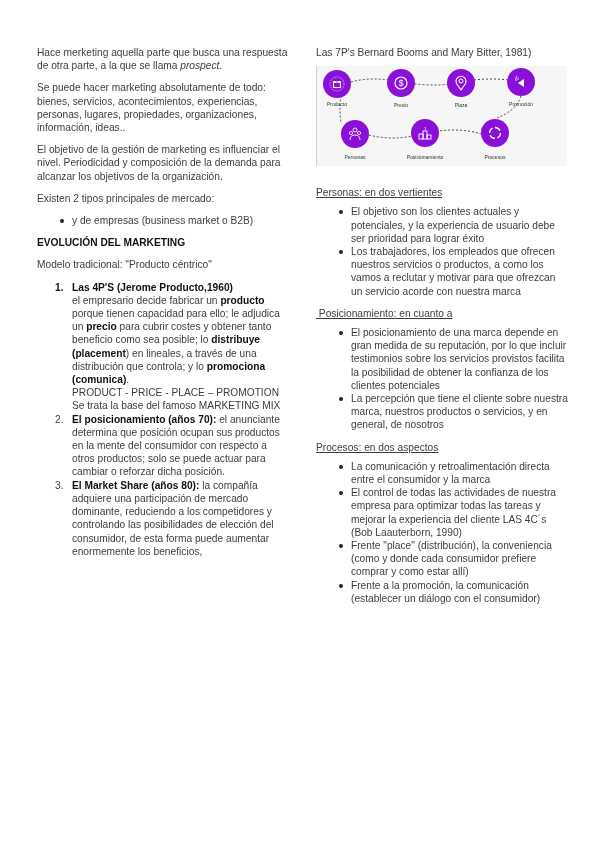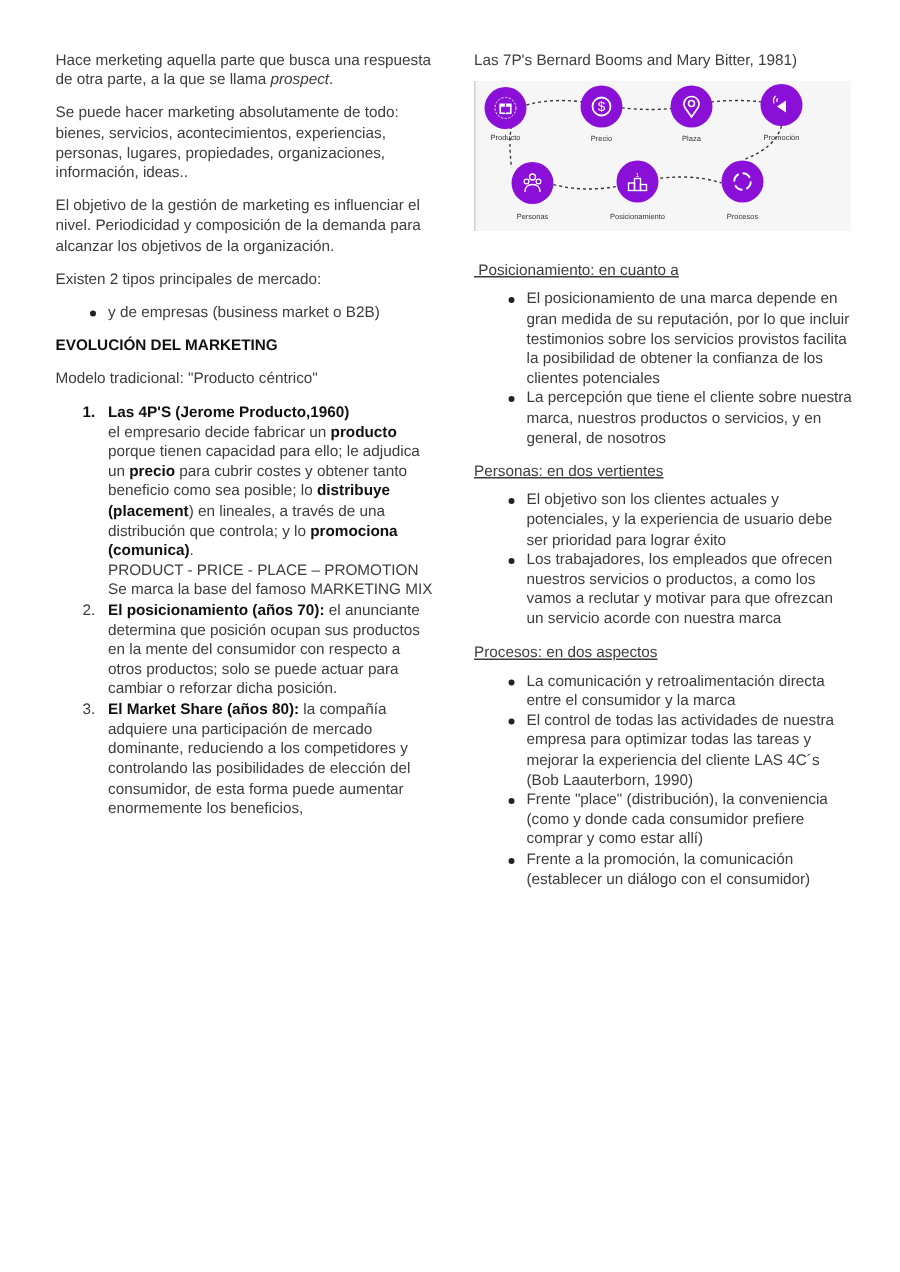--- a/index.html
+++ b/index.html
@@ -3,21 +3,21 @@
 <meta charset="utf-8">
 <style>
   html, body { margin: 0; padding: 0; background: #ffffff; }
   body {
     width: 600px; height: 848px; position: relative; overflow: hidden;
     font-family: "Liberation Sans", sans-serif;
     color: #3d3d3d;
     font-size: 10.2px;
     line-height: 13.2px;
   }
-  .col { position: absolute; top: 34px; }
+  .col { position: absolute; top: 46px; }
   .col-left { left: 37px; width: 252px; }
   .col-right { left: 316px; width: 252px; }
   p { margin: 0 0 9px 0; }
   .em { font-style: italic; }
   b { color: #111; font-weight: bold; }
   .heading { font-weight: bold; color: #111; margin: 0 0 9px 0; }
   ul.bul { list-style: none; margin: 0 0 9px 0; padding: 0; }
   ul.bul li { position: relative; padding-left: 35px; }
   ul.bul li::before {
     content: ""; position: absolute; left: 23px; top: 5px;
@@ -50,21 +50,21 @@
     <li>y de empresas (business market o B2B)</li>
   </ul>
   <div class="heading">EVOLUCIÓN DEL MARKETING</div>
   <p>Modelo tradicional: "Producto céntrico"</p>
   <ol class="num">
     <li>
       <b class="n">1.</b>
       <b>Las 4P'S (Jerome Producto,1960)</b><br>
       <span>el empresario decide fabricar un </span><b>producto</b><span> porque tienen capacidad para ello; le adjudica un </span><b>precio</b><span> para cubrir costes y obtener tanto beneficio como sea posible; lo </span><b>distribuye (placement</b><span>) en lineales, a través de una distribución que controla; y lo </span><b>promociona (comunica)</b><span>.</span><br>
       <span>PRODUCT - PRICE - PLACE – PROMOTION</span><br>
-      <span>Se marca la base del famoso MARKETING MIX</span>
+      <span>Se trata la base del famoso MARKETING MIX</span>
     </li>
     <li>
       <span class="n">2.</span>
       <b>El posicionamiento (años 70):</b><span> el anunciante determina que posición ocupan sus productos en la mente del consumidor con respecto a otros productos; solo se puede actuar para cambiar o reforzar dicha posición.</span>
     </li>
     <li>
       <span class="n">3.</span>
       <b>El Market Share (años 80):</b><span> la compañía adquiere una participación de mercado dominante, reduciendo a los competidores y controlando las posibilidades de elección del consumidor, de esta forma puede aumentar enormemente los beneficios,</span>
     </li>
   </ol>
@@ -133,32 +133,32 @@
 
     <div class="node" style="left:164px;top:53px">
       <svg viewBox="0 0 16 16">
           <path d="M8 2.5 A5.5 5.5 0 0 1 13.5 8 M13.5 8 A5.5 5.5 0 0 1 8 13.5 M8 13.5 A5.5 5.5 0 0 1 2.5 8 M2.5 8 A5.5 5.5 0 0 1 8 2.5" fill="none" stroke="#fff" stroke-width="1.3" stroke-dasharray="6 2.6"></path>
         </svg>
     </div>
     <div class="nlabel" style="left:148px;top:88px">Procesos</div>
   </div>
 
   <div>
+    <div class="sec-title">Personas: en dos vertientes</div>
+    <ul class="bul">
+      <li>El objetivo son los clientes actuales y potenciales, y la experiencia de usuario debe ser prioridad para lograr éxito</li>
+      <li>Los trabajadores, los empleados que ofrecen nuestros servicios o productos, a como los vamos a reclutar y motivar para que ofrezcan un servicio acorde con nuestra marca</li>
+    </ul>
+  </div>
+
+  <div>
     <div class="sec-title" style="white-space:pre"> Posicionamiento: en cuanto a</div>
     <ul class="bul">
       <li>El posicionamiento de una marca depende en gran medida de su reputación, por lo que incluir testimonios sobre los servicios provistos facilita la posibilidad de obtener la confianza de los clientes potenciales</li>
       <li>La percepción que tiene el cliente sobre nuestra marca, nuestros productos o servicios, y en general, de nosotros</li>
-    </ul>
-  </div>
-
-  <div>
-    <div class="sec-title">Personas: en dos vertientes</div>
-    <ul class="bul">
-      <li>El objetivo son los clientes actuales y potenciales, y la experiencia de usuario debe ser prioridad para lograr éxito</li>
-      <li>Los trabajadores, los empleados que ofrecen nuestros servicios o productos, a como los vamos a reclutar y motivar para que ofrezcan un servicio acorde con nuestra marca</li>
     </ul>
   </div>
 
   <div>
     <div class="sec-title">Procesos: en dos aspectos</div>
     <ul class="bul">
       <li>La comunicación y retroalimentación directa entre el consumidor y la marca</li>
       <li>El control de todas las actividades de nuestra empresa para optimizar todas las tareas y mejorar la experiencia del cliente LAS 4C´s (Bob Laauterborn, 1990)</li>
       <li>Frente "place" (distribución), la conveniencia (como y donde cada consumidor prefiere comprar y como estar allí)</li>
       <li>Frente a la promoción, la comunicación (establecer un diálogo con el consumidor)</li>

